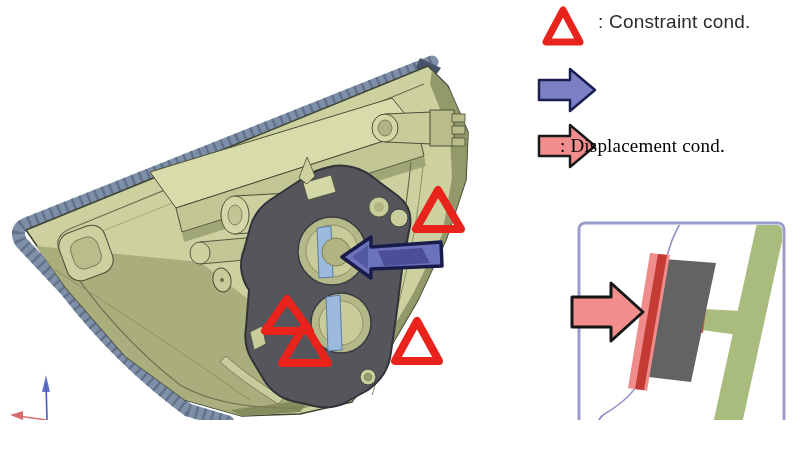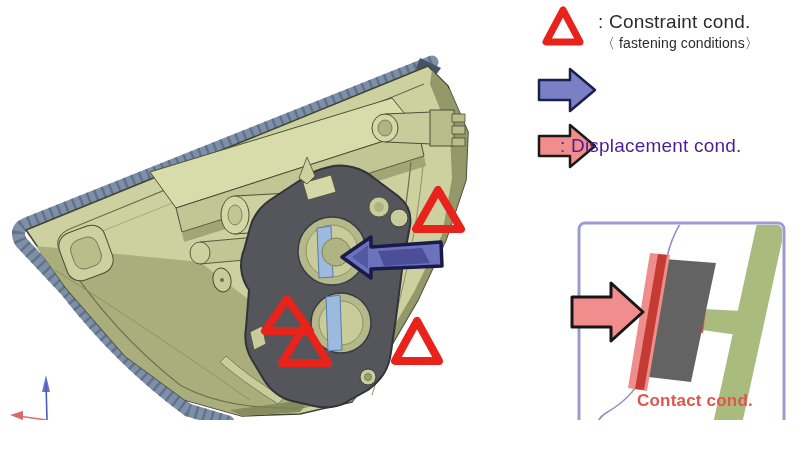--- a/index.html
+++ b/index.html
@@ -130,17 +130,15 @@
       <path d="M 641,379 C 632,396 618,406 606,413 C 599,417 596,424 595,432" fill="none" stroke="#8f90c8" stroke-width="1.6"></path>
       <polygon points="664,259 716,263 691,382 640,376" fill="#636363"></polygon>
       <polygon points="650,253 670,255 647,391 628,388" fill="#ef8d8d"></polygon>
       <polygon points="658,254 667,255 644,390 635,389" fill="#c43b34"></polygon>
     </g>
     <polygon points="572,297 611,297 611,283 643,312 611,341 611,327 572,327" stroke="#161616" stroke-width="3" stroke-linejoin="round" fill="#f28d8d"></polygon>
   </g>
 </svg>
 
 <div class="lbl lbl-main" style="left: 598px; top: 11px; color: rgb(43, 43, 43);">: Constraint cond.</div>
-<div class="lbl lbl-sub" style="left: 601px; top: 35px; color: rgb(43, 43, 43);">〈 fastening conditions〉</div>
-<div class="lbl lbl-main" style="left: 560px; top: 135px; color: #4c1d95;">: Displacement cond.</div>
-<div class="lbl lbl-contact" style="left: 637px; top: 391px; color: rgb(226, 85, 78);">Contact cond.</div>
+<div class="lbl lbl-main" style="left: 560px; top: 135px; color: #000000; font-family: Liberation Serif, serif;">: Displacement cond.</div>
 
 </div>
 
 </body></html>

